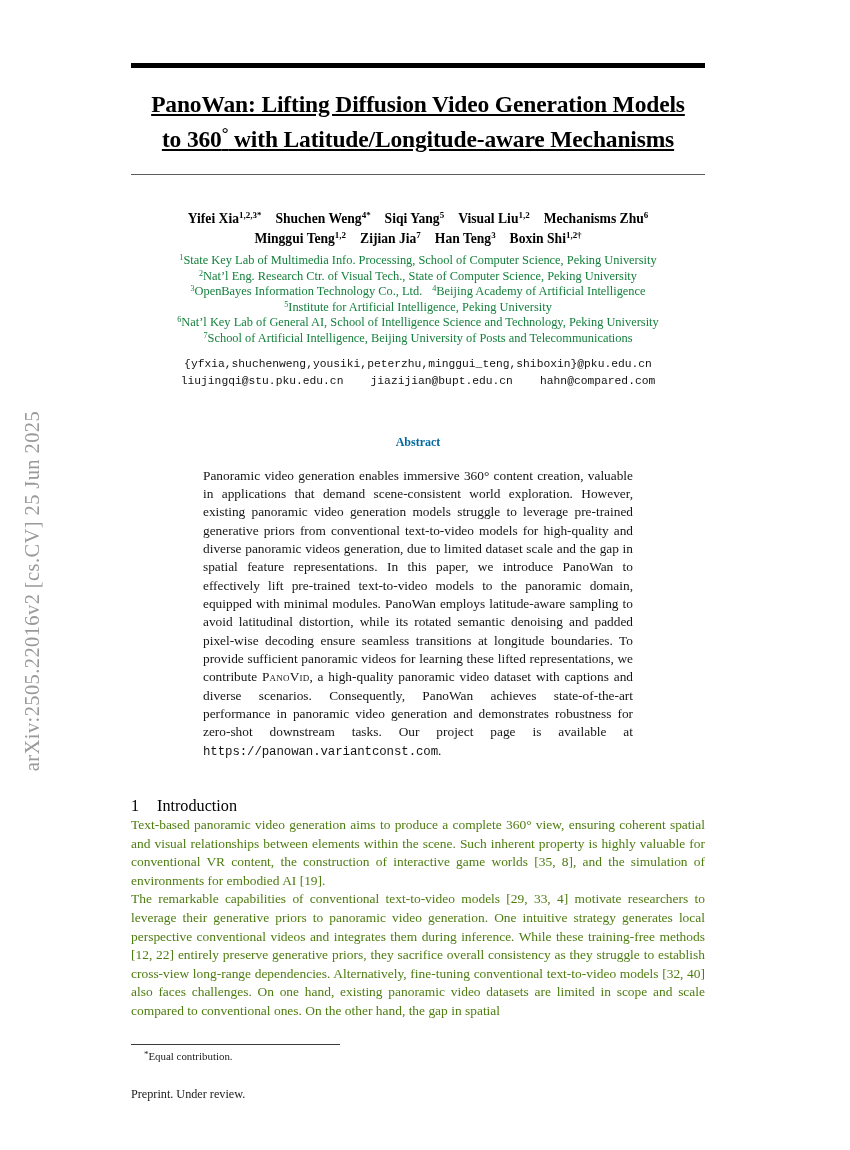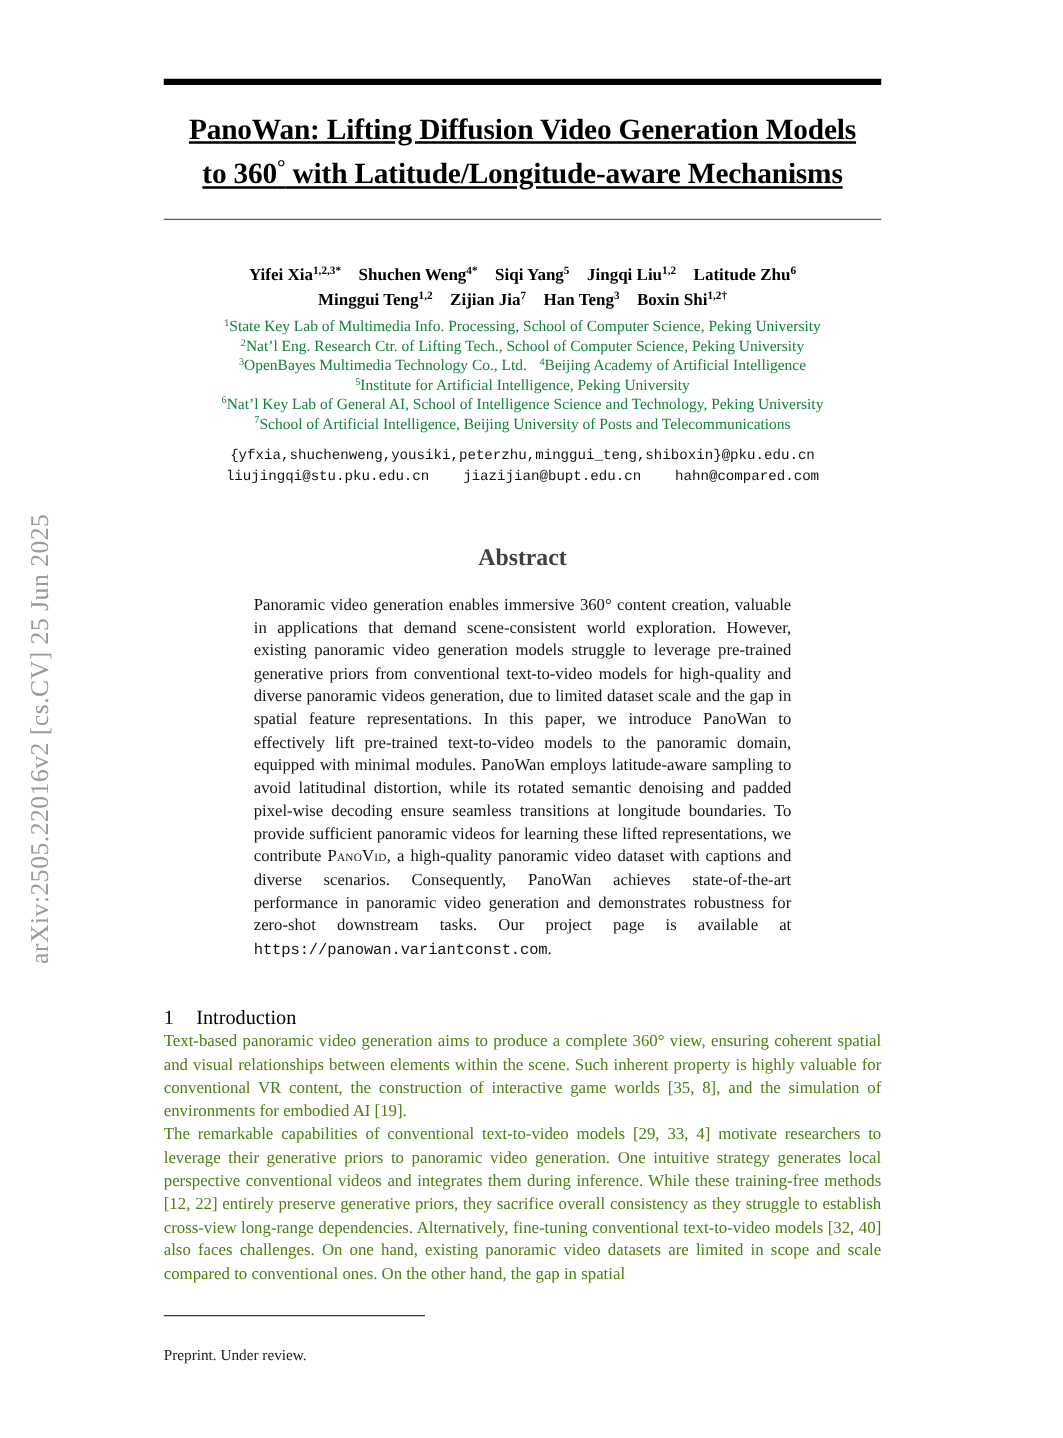--- a/index.html
+++ b/index.html
@@ -124,22 +124,22 @@
     line-height: 17.5px;
     color: #111;
     white-space: pre;
   }
 
   
   #abstract-heading {
     margin-top: 44px;
     text-align: center;
     font-weight: bold;
-    font-size: 19px;
-    color: #404040;
+    font-size: 12px;
+    color: #0369a1;
   }
   #abstract-body {
     margin: 17px auto 0 auto;
     width: 430px;
     font-size: 13.35px;
     line-height: 18.35px;
     text-align: justify;
     text-justify: inter-word;
     color: #141414;
     hyphens: manual;
@@ -210,48 +210,49 @@
 
   <div id="title-block">
     <div class="title-line">PanoWan: Lifting Diffusion Video Generation Models</div>
     <div class="title-line"><span>to 360</span><span class="deg">°</span><span> with Latitude/Longitude-aware Mechanisms</span></div>
   </div>
 
   <div class="rule-thin"></div>
 
   <div id="authors">
     <div class="author-line">
-      <span class="author"><span>Yifei Xia</span><sup>1,2,3*</sup></span><span class="author"><span>Shuchen Weng</span><sup>4*</sup></span><span class="author"><span>Siqi Yang</span><sup>5</sup></span><span class="author"><span>Jingqi Liu</span><sup>1,2</sup></span><span class="author"><span>Latitude Zhu</span><sup>6</sup></span>
+      <span class="author"><span>Yifei Xia</span><sup>1,2,3*</sup></span><span class="author"><span>Shuchen Weng</span><sup>4*</sup></span><span class="author"><span>Siqi Yang</span><sup>5</sup></span><span class="author"><span>Visual Liu</span><sup>1,2</sup></span><span class="author"><span>Mechanisms Zhu</span><sup>6</sup></span>
     </div>
     <div class="author-line">
       <span class="author"><span>Minggui Teng</span><sup>1,2</sup></span><span class="author"><span>Zijian Jia</span><sup>7</sup></span><span class="author"><span>Han Teng</span><sup>3</sup></span><span class="author"><span>Boxin Shi</span><sup>1,2†</sup></span>
     </div>
   </div>
 
   <div id="affiliations">
     <div class="affil-line"><sup>1</sup><span>State Key Lab of Multimedia Info. Processing, School of Computer Science, Peking University</span></div>
-    <div class="affil-line"><sup>2</sup><span>Nat’l Eng. Research Ctr. of Lifting Tech., School of Computer Science, Peking University</span></div>
-    <div class="affil-line"><sup>3</sup><span>OpenBayes Multimedia Technology Co., Ltd.</span><span class="affil-gap"></span><sup>4</sup><span>Beijing Academy of Artificial Intelligence</span></div>
+    <div class="affil-line"><sup>2</sup><span>Nat’l Eng. Research Ctr. of Visual Tech., State of Computer Science, Peking University</span></div>
+    <div class="affil-line"><sup>3</sup><span>OpenBayes Information Technology Co., Ltd.</span><span class="affil-gap"></span><sup>4</sup><span>Beijing Academy of Artificial Intelligence</span></div>
     <div class="affil-line"><sup>5</sup><span>Institute for Artificial Intelligence, Peking University</span></div>
     <div class="affil-line"><sup>6</sup><span>Nat’l Key Lab of General AI, School of Intelligence Science and Technology, Peking University</span></div>
     <div class="affil-line"><sup>7</sup><span>School of Artificial Intelligence, Beijing University of Posts and Telecommunications</span></div>
   </div>
 
   <div id="emails">
     <div class="email-line">{yfxia,shuchenweng,yousiki,peterzhu,minggui_teng,shiboxin}@pku.edu.cn</div>
     <div class="email-line">liujingqi@stu.pku.edu.cn    jiazijian@bupt.edu.cn    hahn@compared.com</div>
   </div>
 
   <div id="abstract-heading">Abstract</div>
   <div id="abstract-body"><span>Panoramic video generation enables immersive 360° content creation, valuable in applications that demand scene-consistent world exploration. However, existing panoramic video generation models struggle to leverage pre-trained generative priors from conventional text-to-video models for high-quality and diverse panoramic videos generation, due to limited dataset scale and the gap in spatial feature representations. In this paper, we introduce PanoWan to effectively lift pre-trained text-to-video models to the panoramic domain, equipped with minimal modules. PanoWan employs latitude-aware sampling to avoid latitudinal distortion, while its rotated semantic denoising and padded pixel-wise decoding ensure seamless transitions at longitude boundaries. To provide sufficient panoramic videos for learning these lifted representations, we contribute </span><span class="sc">PanoVid</span><span>, a high-quality panoramic video dataset with captions and diverse scenarios. Consequently, PanoWan achieves state-of-the-art performance in panoramic video generation and demonstrates robustness for zero-shot downstream tasks. Our project page is available at </span><span class="mono">https://panowan.variantconst.com</span><span>.</span></div>
 
   <div id="intro-heading"><span class="num">1</span><span>Introduction</span></div>
 
   <div class="body-par">Text-based panoramic video generation aims to produce a complete 360° view, ensuring coherent spatial and visual relationships between elements within the scene. Such inherent property is highly valuable for conventional VR content, the construction of interactive game worlds [35, 8], and the simulation of environments for embodied AI [19].</div>
   <div class="body-par">The remarkable capabilities of conventional text-to-video models [29, 33, 4] motivate researchers to leverage their generative priors to panoramic video generation. One intuitive strategy generates local perspective conventional videos and integrates them during inference. While these training-free methods [12, 22] entirely preserve generative priors, they sacrifice overall consistency as they struggle to establish cross-view long-range dependencies. Alternatively, fine-tuning conventional text-to-video models [32, 40] also faces challenges. On one hand, existing panoramic video datasets are limited in scope and scale compared to conventional ones. On the other hand, the gap in spatial</div>
 
   <div id="footnote-rule"></div>
   <div id="footnotes">
+    <div class="footnote"><sup>*</sup><span>Equal contribution.</span></div>
   </div>
 
   <div id="preprint">Preprint. Under review.</div>
 
 </div>
 
 </body></html>

